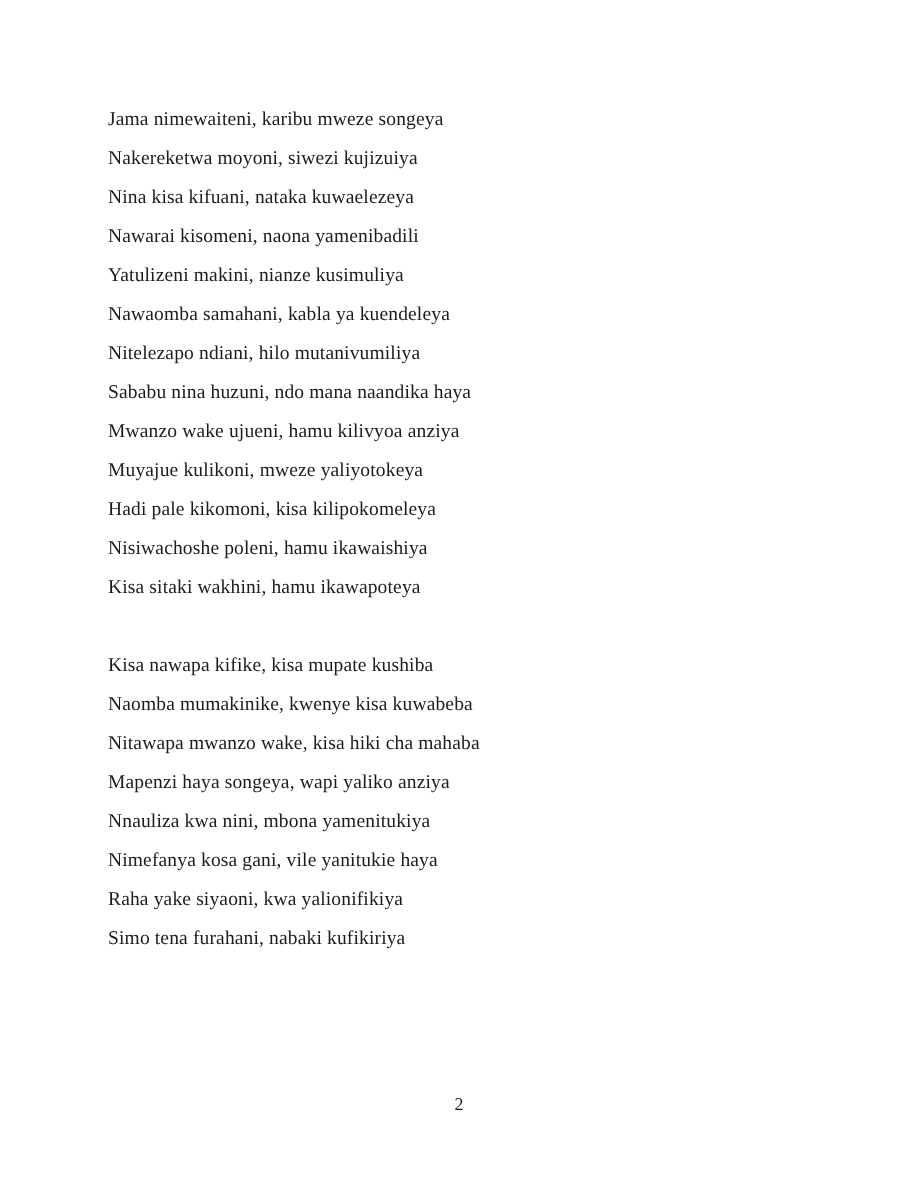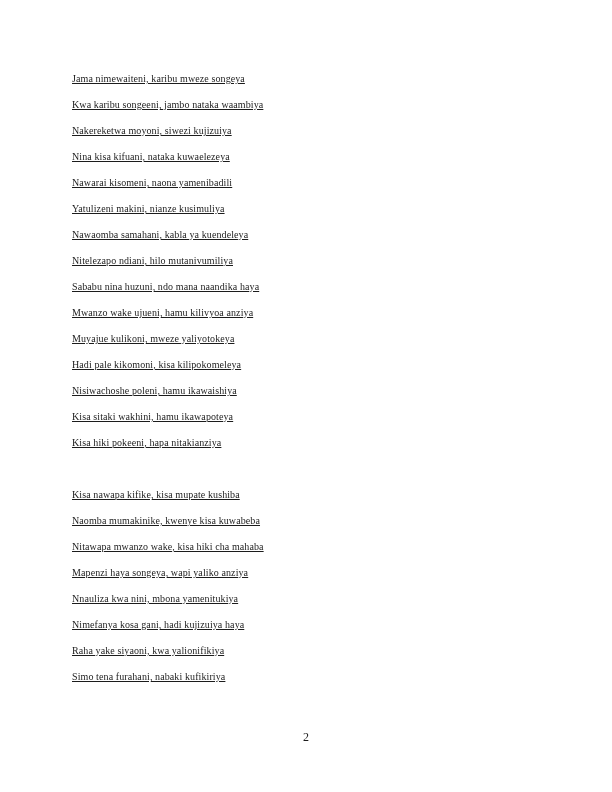--- a/index.html
+++ b/index.html
@@ -17,26 +17,25 @@
     overflow: hidden;
     box-sizing: border-box;
   }
   .poem-body {
     position: absolute;
     top: 66px;
     left: 72px;
     right: 60px;
   }
   .poem-line {
-    font-size: 10px;
+    font-size: 13px;
     line-height: 26px;
     height: 26px;
     white-space: nowrap;
     letter-spacing: 0.1px;
-    text-decoration: underline;
   }
   .stanza-gap {
     height: 26px;
   }
   .page-footer {
     position: absolute;
     left: 0;
     right: 0;
     top: 727px;
     text-align: center;
@@ -48,45 +47,43 @@
   }
 </style>
 </head>
 <body>
 
 <div class="page">
   <div class="poem-body">
 
     <div>
       <div class="poem-line">Jama nimewaiteni, karibu mweze songeya</div>
-      <div class="poem-line">Kwa karibu songeeni, jambo nataka waambiya</div>
       <div class="poem-line">Nakereketwa moyoni, siwezi kujizuiya</div>
       <div class="poem-line">Nina kisa kifuani, nataka kuwaelezeya</div>
       <div class="poem-line">Nawarai kisomeni, naona yamenibadili</div>
       <div class="poem-line">Yatulizeni makini, nianze kusimuliya</div>
       <div class="poem-line">Nawaomba samahani, kabla ya kuendeleya</div>
       <div class="poem-line">Nitelezapo ndiani, hilo mutanivumiliya</div>
       <div class="poem-line">Sababu nina huzuni, ndo mana naandika haya</div>
       <div class="poem-line">Mwanzo wake ujueni, hamu kilivyoa anziya</div>
       <div class="poem-line">Muyajue kulikoni, mweze yaliyotokeya</div>
       <div class="poem-line">Hadi pale kikomoni, kisa kilipokomeleya</div>
       <div class="poem-line">Nisiwachoshe poleni, hamu ikawaishiya</div>
       <div class="poem-line">Kisa sitaki wakhini, hamu ikawapoteya</div>
-      <div class="poem-line">Kisa hiki pokeeni, hapa nitakianziya</div>
     </div>
 
     <div class="stanza-gap"></div>
 
     <div>
       <div class="poem-line">Kisa nawapa kifike, kisa mupate kushiba</div>
       <div class="poem-line">Naomba mumakinike, kwenye kisa kuwabeba</div>
       <div class="poem-line">Nitawapa mwanzo wake, kisa hiki cha mahaba</div>
       <div class="poem-line">Mapenzi haya songeya, wapi yaliko anziya</div>
       <div class="poem-line">Nnauliza kwa nini, mbona yamenitukiya</div>
-      <div class="poem-line">Nimefanya kosa gani, hadi kujizuiya haya</div>
+      <div class="poem-line">Nimefanya kosa gani, vile yanitukie haya</div>
       <div class="poem-line">Raha yake siyaoni, kwa yalionifikiya</div>
       <div class="poem-line">Simo tena furahani, nabaki kufikiriya</div>
     </div>
 
   </div>
 
   <div class="page-footer">
     <span class="page-number">2</span>
   </div>
 </div>

